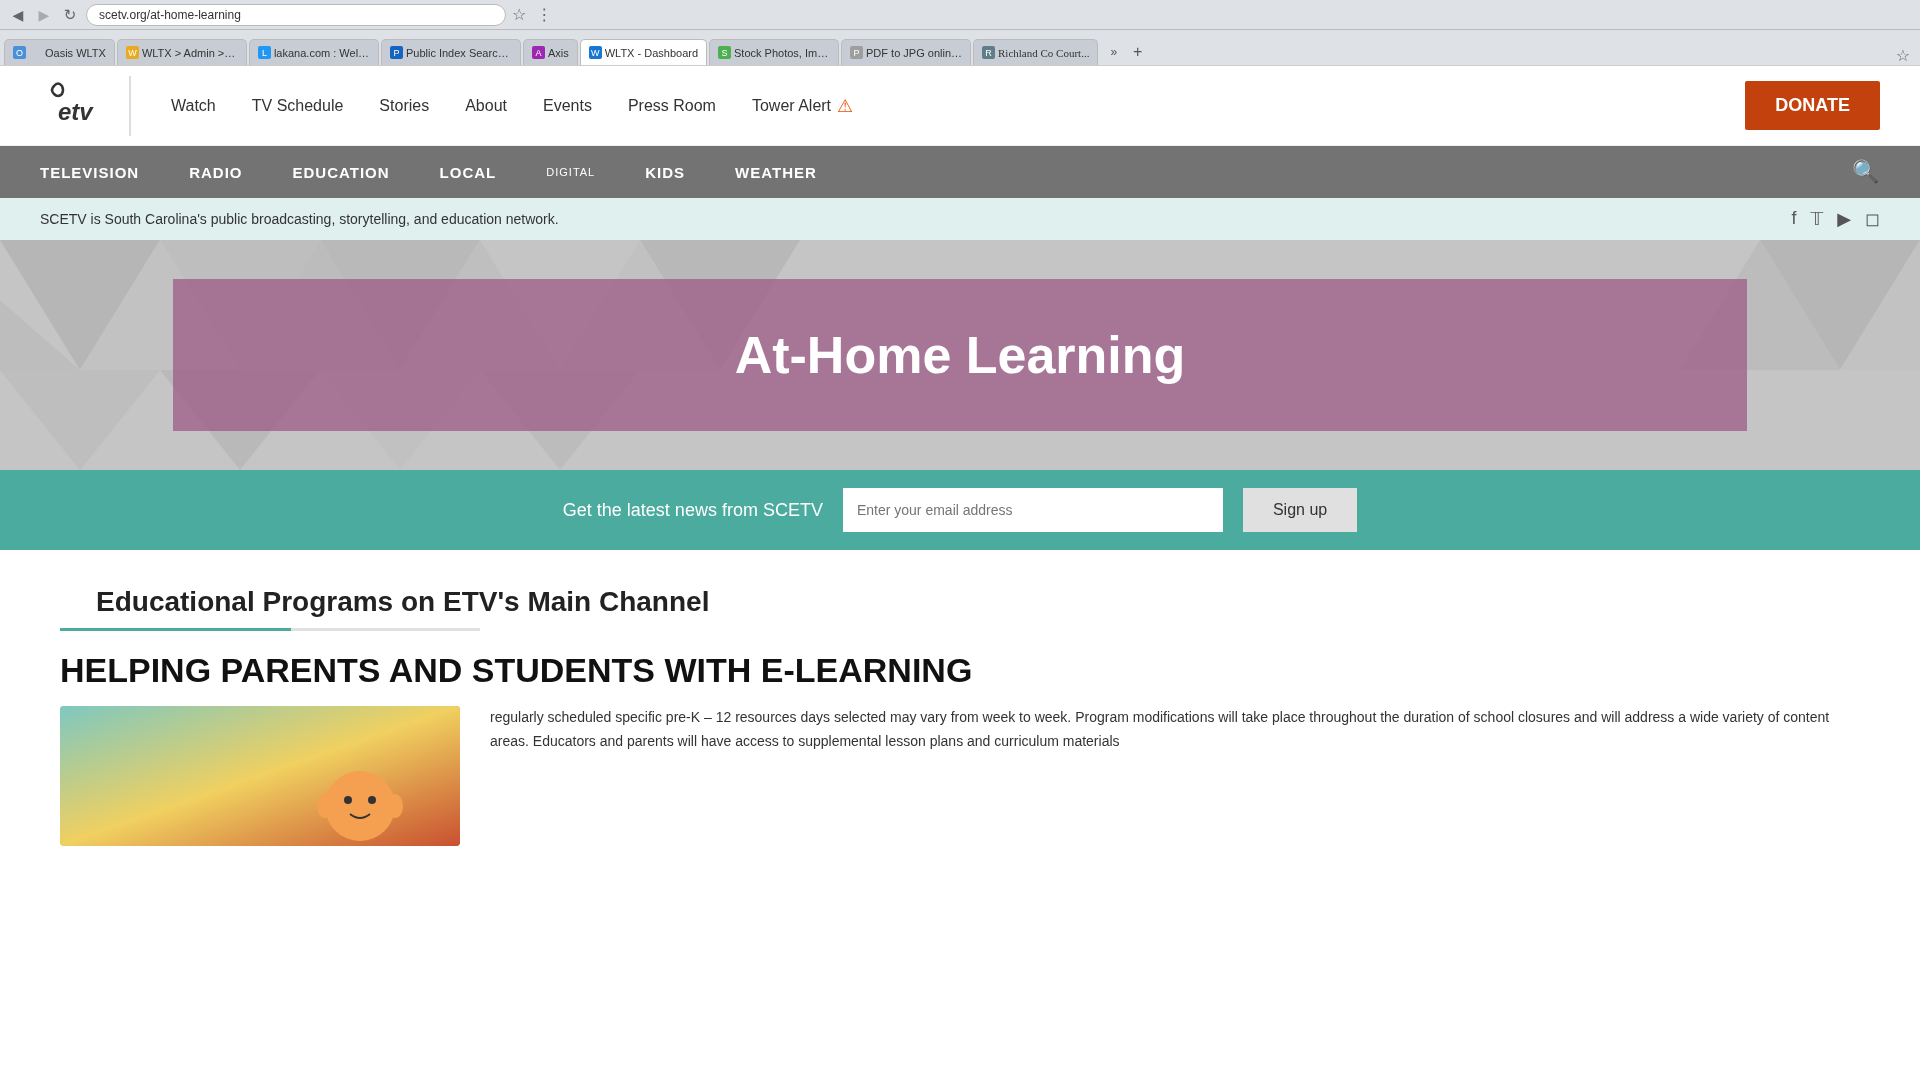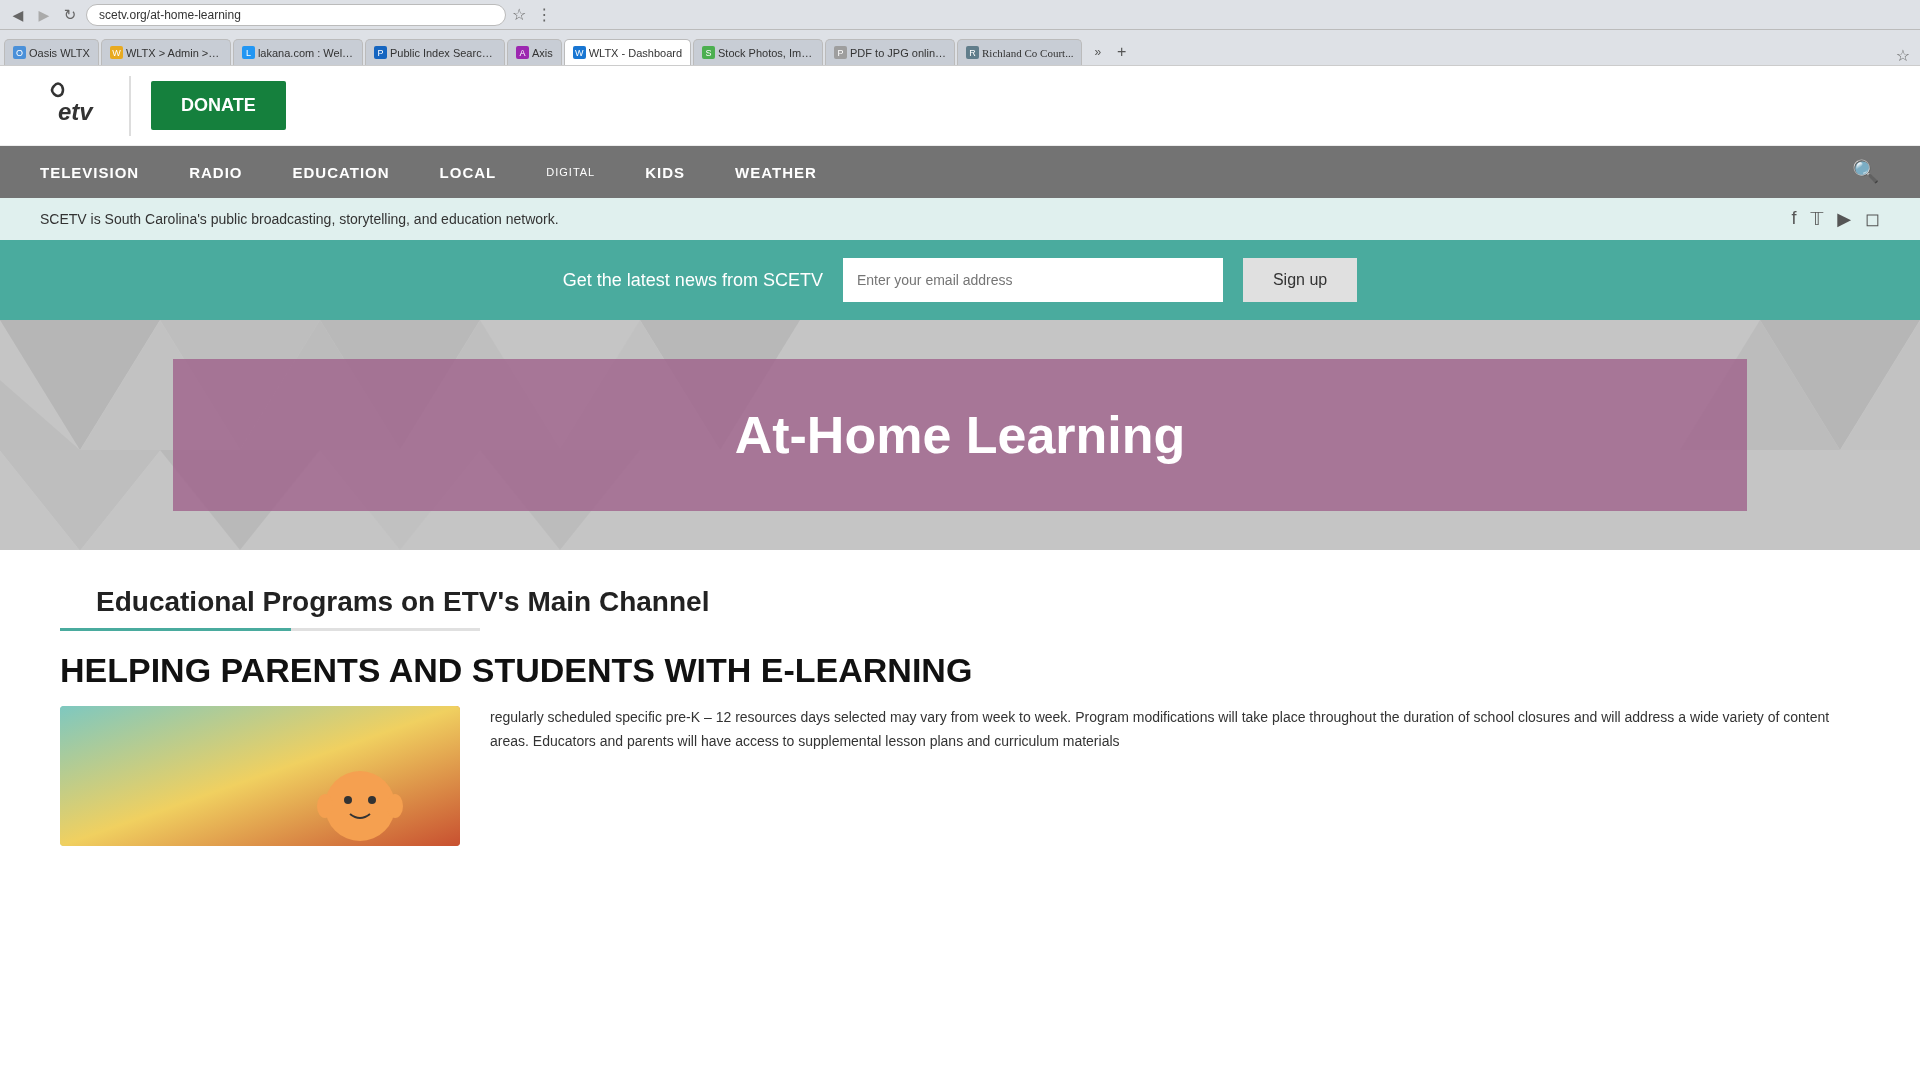--- a/index.html
+++ b/index.html
@@ -15,21 +15,21 @@
   <div style="flex:0 0 420px; background:#fff; border:1px solid #bbb; border-radius:12px; padding:2px 12px; font-size:12px; color:#333; height:22px; display:flex; align-items:center;">
     <span>scetv.org/at-home-learning</span>
   </div>
   <div style="font-size:16px; color:#666; cursor:pointer;">☆</div>
   <div style="font-size:16px; color:#666; cursor:pointer; margin-left:4px;">⋮</div>
 </div>
 
 <div style="background:#dee1e6; display:flex; align-items:flex-end; padding:4px 0 0 4px; height:36px; border-bottom:1px solid #ccc; overflow:hidden;">
   <div style="display:flex;align-items:center;gap:3px;padding:3px 8px;background:#c8cdd5;border-radius:5px 5px 0 0;border:1px solid #bbb;border-bottom:none;height:26px;max-width:130px;cursor:pointer;font-size:11px;color:#333;white-space:nowrap;overflow:hidden;">
     <span style="width:13px;height:13px;background:#4a90d9;border-radius:2px;flex-shrink:0;display:flex;align-items:center;justify-content:center;color:#fff;font-size:9px;">O</span>
-    <span style="overflow:hidden;text-overflow:ellipsis;">Oasis WLTX</span>
+    <span style="overflow:hidden;text-overflow:ellipsis;margin-left:16px;">Oasis WLTX</span>
   </div>
   <div style="display:flex;align-items:center;gap:3px;padding:3px 8px;background:#c8cdd5;border-radius:5px 5px 0 0;border:1px solid #bbb;border-bottom:none;height:26px;max-width:130px;cursor:pointer;font-size:11px;color:#333;white-space:nowrap;overflow:hidden;margin-left:2px;">
     <span style="width:13px;height:13px;background:#e8aa20;border-radius:2px;flex-shrink:0;display:flex;align-items:center;justify-content:center;color:#fff;font-size:9px;">W</span>
     <span style="overflow:hidden;text-overflow:ellipsis;">WLTX &gt; Admin &gt; U...</span>
   </div>
   <div style="display:flex;align-items:center;gap:3px;padding:3px 8px;background:#c8cdd5;border-radius:5px 5px 0 0;border:1px solid #bbb;border-bottom:none;height:26px;max-width:130px;cursor:pointer;font-size:11px;color:#333;white-space:nowrap;overflow:hidden;margin-left:2px;">
     <span style="width:13px;height:13px;background:#2196F3;border-radius:2px;flex-shrink:0;display:flex;align-items:center;justify-content:center;color:#fff;font-size:9px;">L</span>
     <span style="overflow:hidden;text-overflow:ellipsis;">lakana.com : Welco...</span>
   </div>
   <div style="display:flex;align-items:center;gap:3px;padding:3px 8px;background:#c8cdd5;border-radius:5px 5px 0 0;border:1px solid #bbb;border-bottom:none;height:26px;max-width:140px;cursor:pointer;font-size:11px;color:#333;white-space:nowrap;overflow:hidden;margin-left:2px;">
@@ -65,21 +65,33 @@
 
   <div style="background:#fff; display:flex; align-items:center; padding:10px 40px; height:80px; border-bottom:1px solid #eee;">
 
     <div style="display:flex; align-items:center; margin-right:0; padding-right:29px; border-right:2px solid #ddd; height:60px; cursor:pointer;">
       <svg width="60" height="55" viewBox="0 0 60 55">
         <path d="M22 8 Q18 3 14 8 Q10 12 14 16 Q18 20 22 16 Q24 12 22 8Z" fill="none" stroke="#333" stroke-width="2.5"></path>
         <text x="18" y="42" font-family="Arial" font-size="24" font-weight="bold" font-style="italic" fill="#333">etv</text>
       </svg>
     </div>
 
-    <button style="background:#15803d;color:#fff;border:none;padding:14px 30px;font-size:18px;font-weight:bold;cursor:pointer;border-radius:2px;margin-left:20px;">DONATE</button>
+    <nav style="display:flex; align-items:center; gap:36px; flex:1; padding-left:40px;">
+      <a style="font-size:16px;color:#333;text-decoration:none;cursor:pointer;">Watch</a>
+      <a style="font-size:16px;color:#333;text-decoration:none;cursor:pointer;">TV Schedule</a>
+      <a style="font-size:16px;color:#333;text-decoration:none;cursor:pointer;">Stories</a>
+      <a style="font-size:16px;color:#333;text-decoration:none;cursor:pointer;">About</a>
+      <a style="font-size:16px;color:#333;text-decoration:none;cursor:pointer;">Events</a>
+      <a style="font-size:16px;color:#333;text-decoration:none;cursor:pointer;">Press Room</a>
+      <div style="display:flex;align-items:center;gap:6px;cursor:pointer;">
+        <span style="font-size:16px;color:#333;">Tower Alert</span>
+        <span style="color:#e85000;font-size:18px;">⚠</span>
+      </div>
+    </nav>
+    <button style="background:#c2410c;color:#fff;border:none;padding:14px 30px;font-size:18px;font-weight:bold;cursor:pointer;border-radius:2px;margin-left:20px;">DONATE</button>
   </div>
 
   <nav style="background:#737373; height:52px; display:flex; align-items:center; padding:0 40px; gap:50px;">
     <a style="color:#fff;font-size:15px;font-weight:bold;text-decoration:none;letter-spacing:1px;cursor:pointer;">TELEVISION</a>
     <a style="color:#fff;font-size:15px;font-weight:bold;text-decoration:none;letter-spacing:1px;cursor:pointer;">RADIO</a>
     <a style="color:#fff;font-size:15px;font-weight:bold;text-decoration:none;letter-spacing:1px;cursor:pointer;">EDUCATION</a>
     <a style="color:#fff;font-size:15px;font-weight:bold;text-decoration:none;letter-spacing:1px;cursor:pointer;">LOCAL</a>
     <a style="color:#fff;font-size:11px;font-weight:normal;text-decoration:none;letter-spacing:1px;cursor:pointer;">DIGITAL</a>
     <a style="color:#fff;font-size:15px;font-weight:bold;text-decoration:none;letter-spacing:1px;cursor:pointer;">KIDS</a>
     <a style="color:#fff;font-size:15px;font-weight:bold;text-decoration:none;letter-spacing:1px;cursor:pointer;">WEATHER</a>
@@ -87,26 +99,20 @@
   </nav>
 
   <div style="background:#e0f0ee; padding:10px 40px; display:flex; align-items:center; justify-content:space-between;">
     <span style="font-size:14px;color:#333;">SCETV is South Carolina's public broadcasting, storytelling, and education network.</span>
     <div style="display:flex;gap:14px;">
       <span style="font-size:18px;color:#555;cursor:pointer;">f</span>
       <span style="font-size:18px;color:#555;cursor:pointer;">𝕋</span>
       <span style="font-size:18px;color:#555;cursor:pointer;">▶</span>
       <span style="font-size:18px;color:#555;cursor:pointer;">◻</span>
     </div>
-  </div>
-
-  <div style="background:#4aab9e; padding:18px 40px; display:flex; align-items:center; justify-content:center; gap:20px;">
-    <span style="color:#fff;font-size:18px;">Get the latest news from SCETV</span>
-    <input type="email" style="width: 380px; height: 44px; border: none; padding: 0px 14px; font-size: 14px; color: rgb(153, 153, 153);" placeholder="Enter your email address">
-    <button style="background:#e0e0e0;border:none;padding:0 30px;height:44px;font-size:16px;cursor:pointer;color:#333;">Sign up</button>
   </div>
 
   <div style="position:relative; background:#c5c5c5; min-height:230px; display:flex; align-items:center; justify-content:center; overflow:hidden;">
 
     <svg style="position:absolute;top:0;left:0;width:100%;height:100%;opacity:0.4;" viewBox="0 0 1920 230" preserveAspectRatio="xMidYMid slice">
 
       <polygon points="0,0 160,0 80,130" fill="#a0a0a0"></polygon>
       <polygon points="160,0 320,0 240,130" fill="#b5b5b5"></polygon>
       <polygon points="80,130 240,130 160,0" fill="#c0c0c0"></polygon>
       <polygon points="320,0 480,0 400,130" fill="#a8a8a8"></polygon>
@@ -125,20 +131,26 @@
 
       <polygon points="0,130 160,130 80,230" fill="#b5b5b5"></polygon>
       <polygon points="160,130 320,130 240,230" fill="#a8a8a8"></polygon>
       <polygon points="320,130 480,130 400,230" fill="#bdbdbd"></polygon>
       <polygon points="480,130 640,130 560,230" fill="#b0b0b0"></polygon>
     </svg>
 
     <div style="position:relative; background:rgba(160,100,140,0.82); width:82%; margin:28px auto; padding:46px 40px; display:flex; align-items:center; justify-content:center; z-index:2;">
       <h1 style="font-size:52px;font-weight:bold;color:#fff;text-align:center;">At-Home Learning</h1>
     </div>
+  </div>
+
+  <div style="background:#4aab9e; padding:18px 40px; display:flex; align-items:center; justify-content:center; gap:20px;">
+    <span style="color:#fff;font-size:18px;">Get the latest news from SCETV</span>
+    <input type="email" style="width: 380px; height: 44px; border: none; padding: 0px 14px; font-size: 14px; color: rgb(153, 153, 153);" placeholder="Enter your email address">
+    <button style="background:#e0e0e0;border:none;padding:0 30px;height:44px;font-size:16px;cursor:pointer;color:#333;">Sign up</button>
   </div>
 
   <div style="padding:36px 60px 20px;">
     <h2 style="font-size:28px;font-weight:bold;color:#222;margin-bottom:10px;margin-left:36px;">Educational Programs on ETV's Main Channel</h2>
     <div style="height:3px;background:linear-gradient(to right, #4aab9e 55%, #e0e0e0 55%);width:420px;margin-bottom:20px;"></div>
 
     <h3 style="font-size:34px;font-weight:bold;color:#111;margin-bottom:16px;text-transform:uppercase;">HELPING PARENTS AND STUDENTS WITH E-LEARNING</h3>
 
     <div style="display:flex; gap:30px; align-items:flex-start;">
 

